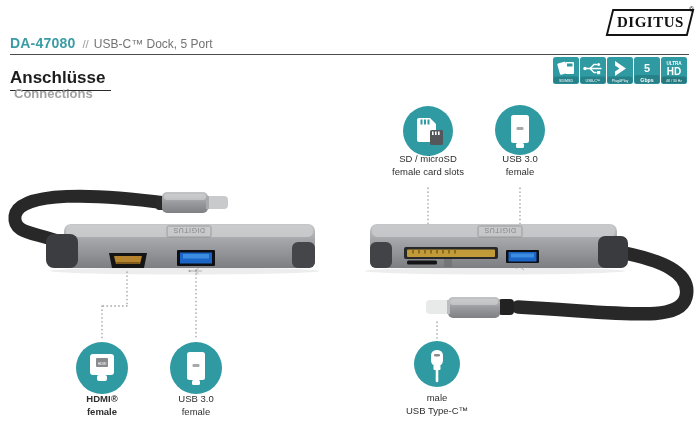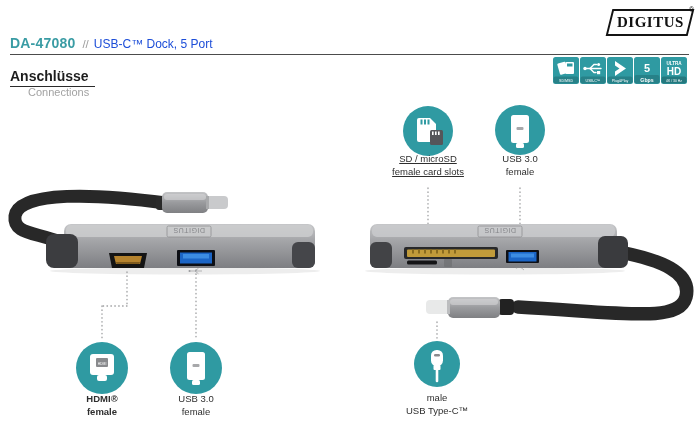--- a/index.html
+++ b/index.html
@@ -5,35 +5,35 @@
   html,body{margin:0;padding:0;background:#ffffff;}
   .page{
     position:relative;width:700px;height:430px;background:#fff;overflow:hidden;
     font-family:"Liberation Sans", sans-serif;color:#3a3a3a;
   }
   
   .hdr-line{position:absolute;left:10px;top:54px;width:679px;height:1px;background:#4c4c4c;}
   .prod{position:absolute;left:10px;top:34px;white-space:nowrap;}
   .prod .code{color:#3a9ca4;font-weight:bold;font-size:14px;letter-spacing:.2px;}
   .prod .sep{color:#9b9b9b;font-size:11.5px;margin:0 5px 0 7px;}
-  .prod .name{color:#1d4ed8;font-size:12px;}
+  .prod .name{color:#737373;font-size:12px;}
   .brand-box{
     position:absolute;left:609px;top:9px;width:78px;height:23px;
     border:2px solid #141414;transform:skewX(-14deg);
     display:flex;align-items:center;justify-content:center;background:#fff;
   }
   .brand-box .brand-txt{
     transform:skewX(14deg);font-family:"Liberation Serif", serif;font-weight:bold;
     font-size:15px;letter-spacing:.5px;color:#111;
   }
   .brand-reg{position:absolute;left:689px;top:6px;font-size:7px;color:#111;}
   
-  .sec-de{position:absolute;left:10px;top:68px;font-size:14px;font-weight:bold;color:#1d1d1d;
+  .sec-de{position:absolute;left:10px;top:68px;font-size:17px;font-weight:bold;color:#1d1d1d;
     border-bottom:1.5px solid #2a2a2a;padding:0 6px 2px 0;}
-  .sec-en{position:absolute;left:28px;top:86px;font-size:11px;font-weight:normal;color:#a2a2a2;}
+  .sec-en{position:absolute;left:14px;top:86px;font-size:13px;font-weight:bold;color:#a2a2a2;}
   
   .ficons{position:absolute;left:553px;top:57px;display:flex;gap:1px;}
   .ficons svg{display:block;}
   
   .assembly{position:absolute;}
   .cap-label{position:absolute;text-align:center;font-size:9.5px;line-height:13px;color:#2e2e2e;}
 </style>
 </head>
 <body>
 
@@ -268,21 +268,21 @@
     <path d="M77,222 V238" stroke="#9b9c9e" stroke-width="1.3" stroke-dasharray="0.5 3.4" stroke-linecap="round" fill="none"></path>
     <g>
       <circle cx="77" cy="264" r="23" fill="#2f9aa2"></circle>
       <rect x="71" y="250" width="12" height="16" rx="5.5" fill="#ffffff"></rect>
       <rect x="74" y="254" width="6" height="2.5" rx="1.25" fill="#8a8b8e"></rect>
       <rect x="73.5" y="265" width="7" height="5" rx="1" fill="#ffffff"></rect>
       <path d="M77,270 V281" stroke="#ffffff" stroke-width="2.6" stroke-linecap="round"></path>
     </g>
   </svg>
 
-  <div class="cap-label" style="left:348px;top:152px;width:160px;text-decoration:underline;">
+  <div class="cap-label" style="left:348px;top:152px;width:160px;">
     <div>SD / microSD</div>
     <div>female card slots</div>
   </div>
   <div class="cap-label" style="left:470px;top:152px;width:100px;">
     <div>USB 3.0</div>
     <div>female</div>
   </div>
   <div class="cap-label" style="left:387px;top:391px;width:100px;">
     <div>male</div>
     <div>USB Type-C™</div>

